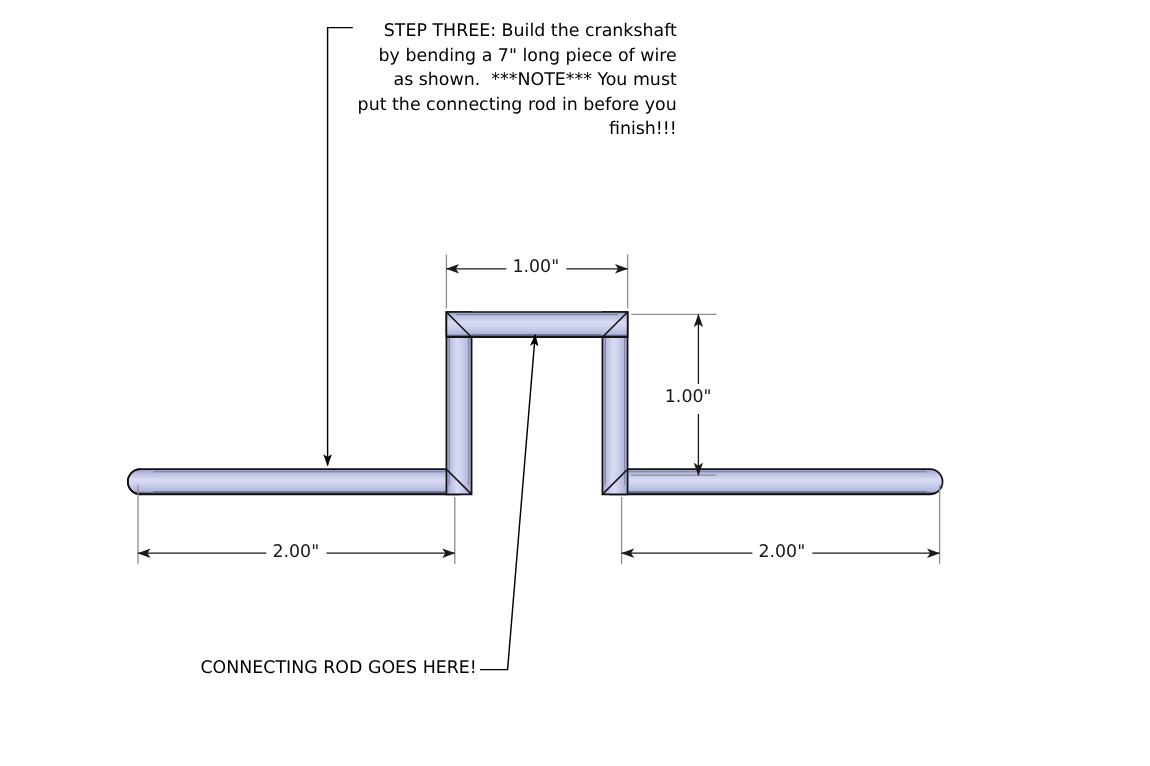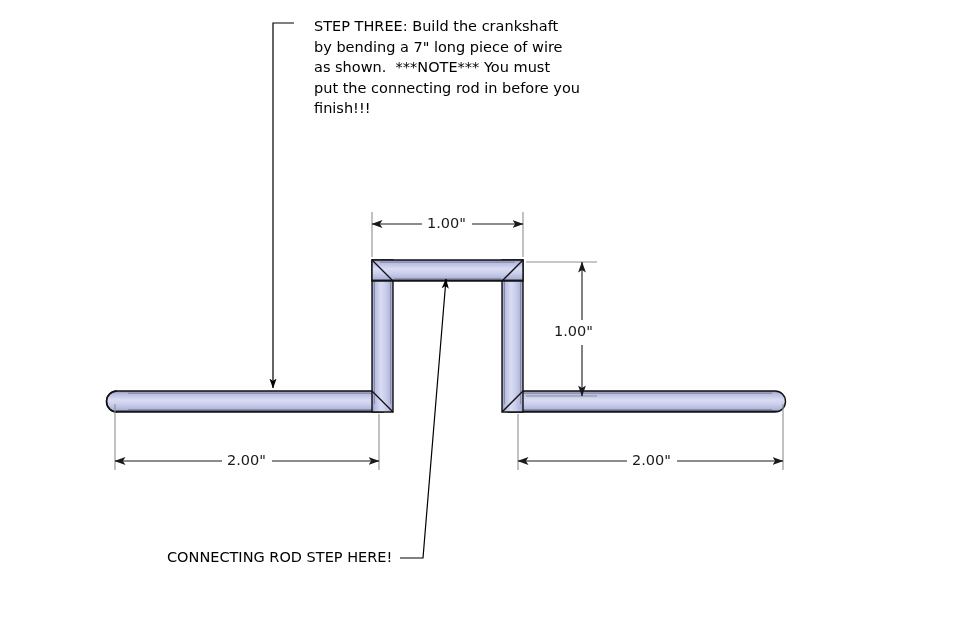--- a/index.html
+++ b/index.html
@@ -24,22 +24,23 @@
   }
   .note-text {
     position: absolute;
     font-family: "DejaVu Sans", "Liberation Sans", sans-serif;
     font-size: 14.5px;
     line-height: 20.5px;
     color: #000000;
     white-space: pre;
   }
   #step-note {
-    left: 314px;
+    left: 298px;
     top: 16px;
+    text-align: right;
   }
   #rod-note {
     left: 167px;
     top: 548px;
     font-size: 14.5px;
     line-height: 19px;
   }
   .dim-text {
     position: absolute;
     font-family: "DejaVu Sans", "Liberation Sans", sans-serif;
@@ -170,21 +171,21 @@
       <path d="M400,558 L423,558 L446,279" fill="none" stroke="#000000" stroke-width="1.2" marker-end="url(#arrowLeader)"></path>
     </g>
   </svg>
 
   <div class="note-text" id="step-note">STEP THREE: Build the crankshaft
 by bending a 7" long piece of wire
 as shown.  ***NOTE*** You must
 put the connecting rod in before you
 finish!!!</div>
 
-  <div class="note-text" id="rod-note">CONNECTING ROD STEP HERE!</div>
+  <div class="note-text" id="rod-note">CONNECTING ROD GOES HERE!</div>
 
   <div class="dim-text" id="dim-top-label">1.00"</div>
 
   <div class="dim-text" id="dim-right-label">1.00"</div>
 
   <div class="dim-text" id="dim-bl-label">2.00"</div>
 
   <div class="dim-text" id="dim-br-label">2.00"</div>
 
 </div>

